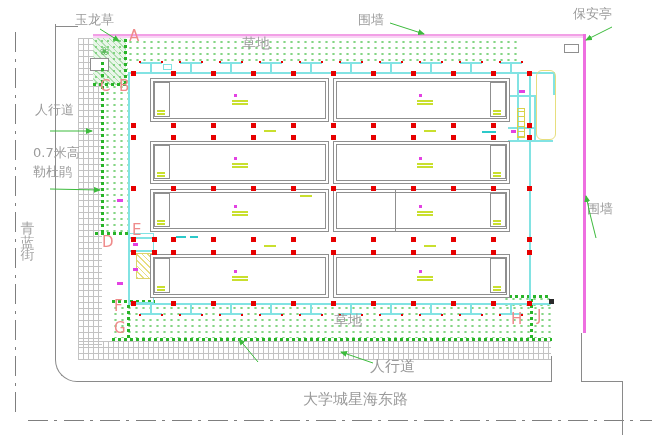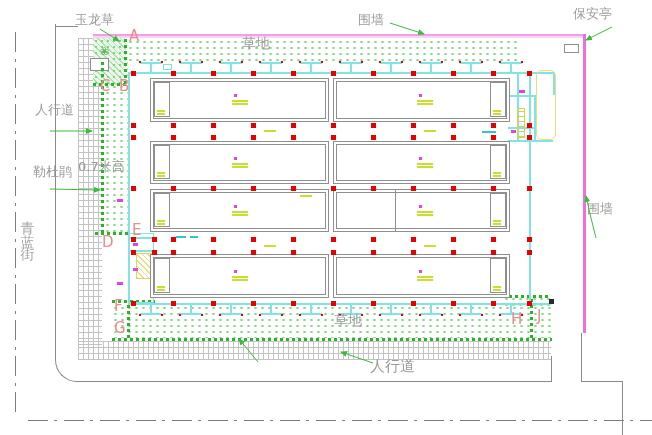--- a/index.html
+++ b/index.html
@@ -327,26 +327,27 @@
       <div class="ybar" style="left: 264px; top: 130px; width: 12px;"></div>
       <div class="ybar" style="left: 424px; top: 130px; width: 12px;"></div>
       <div class="ybar" style="left: 300px; top: 195px; width: 12px;"></div>
       <div class="ybar" style="left: 264px; top: 245px; width: 12px;"></div>
       <div class="ybar" style="left: 424px; top: 245px; width: 12px;"></div>
       <div class="lbl" style="left: 75px; top: 13px;">玉龙草</div>
       <div class="lbl lbl-md" style="left: 242px; top: 36px;">草地</div>
       <div class="lbl" style="left: 358px; top: 13px;">围墙</div>
       <div class="lbl" style="left: 573px; top: 7px;">保安亭</div>
       <div class="lbl" style="left: 35px; top: 103px;">人行道</div>
-      <div class="lbl" style="left: 33px; top: 160px; margin-left: 45px;">0.7米高</div>
+      <div class="lbl" style="left: 33px; top: 146px;">0.7米高</div>
       <div class="lbl" style="left: 33px; top: 165px;">勒杜鹃</div>
       <div class="lbl-v" style="left: 19px; top: 210px;">青蓝街</div>
       <div class="lbl" style="left: 587px; top: 202px;">围墙</div>
       <div class="lbl lbl-md" style="left: 334px; top: 313px;">草地</div>
       <div class="lbl lbl-lg" style="left: 370px; top: 358px;">人行道</div>
+      <div class="lbl lbl-lg" style="left: 303px; top: 391px;">大学城星海东路</div>
       <div class="axletter" style="left: 129px; top: 29px;">A</div>
       <div class="axletter" style="left: 119px; top: 79px;">B</div>
       <div class="axletter" style="left: 100px; top: 79px;">C</div>
       <div class="axletter" style="left: 102px; top: 235px;">D</div>
       <div class="axletter" style="left: 132px; top: 223px;">E</div>
       <div class="axletter" style="left: 114px; top: 299px;">F</div>
       <div class="axletter" style="left: 114px; top: 321px;">G</div>
       <div class="axletter" style="left: 511px; top: 312px;">H</div>
       <div class="axletter" style="left: 537px; top: 309px;">J</div>
     </div>

